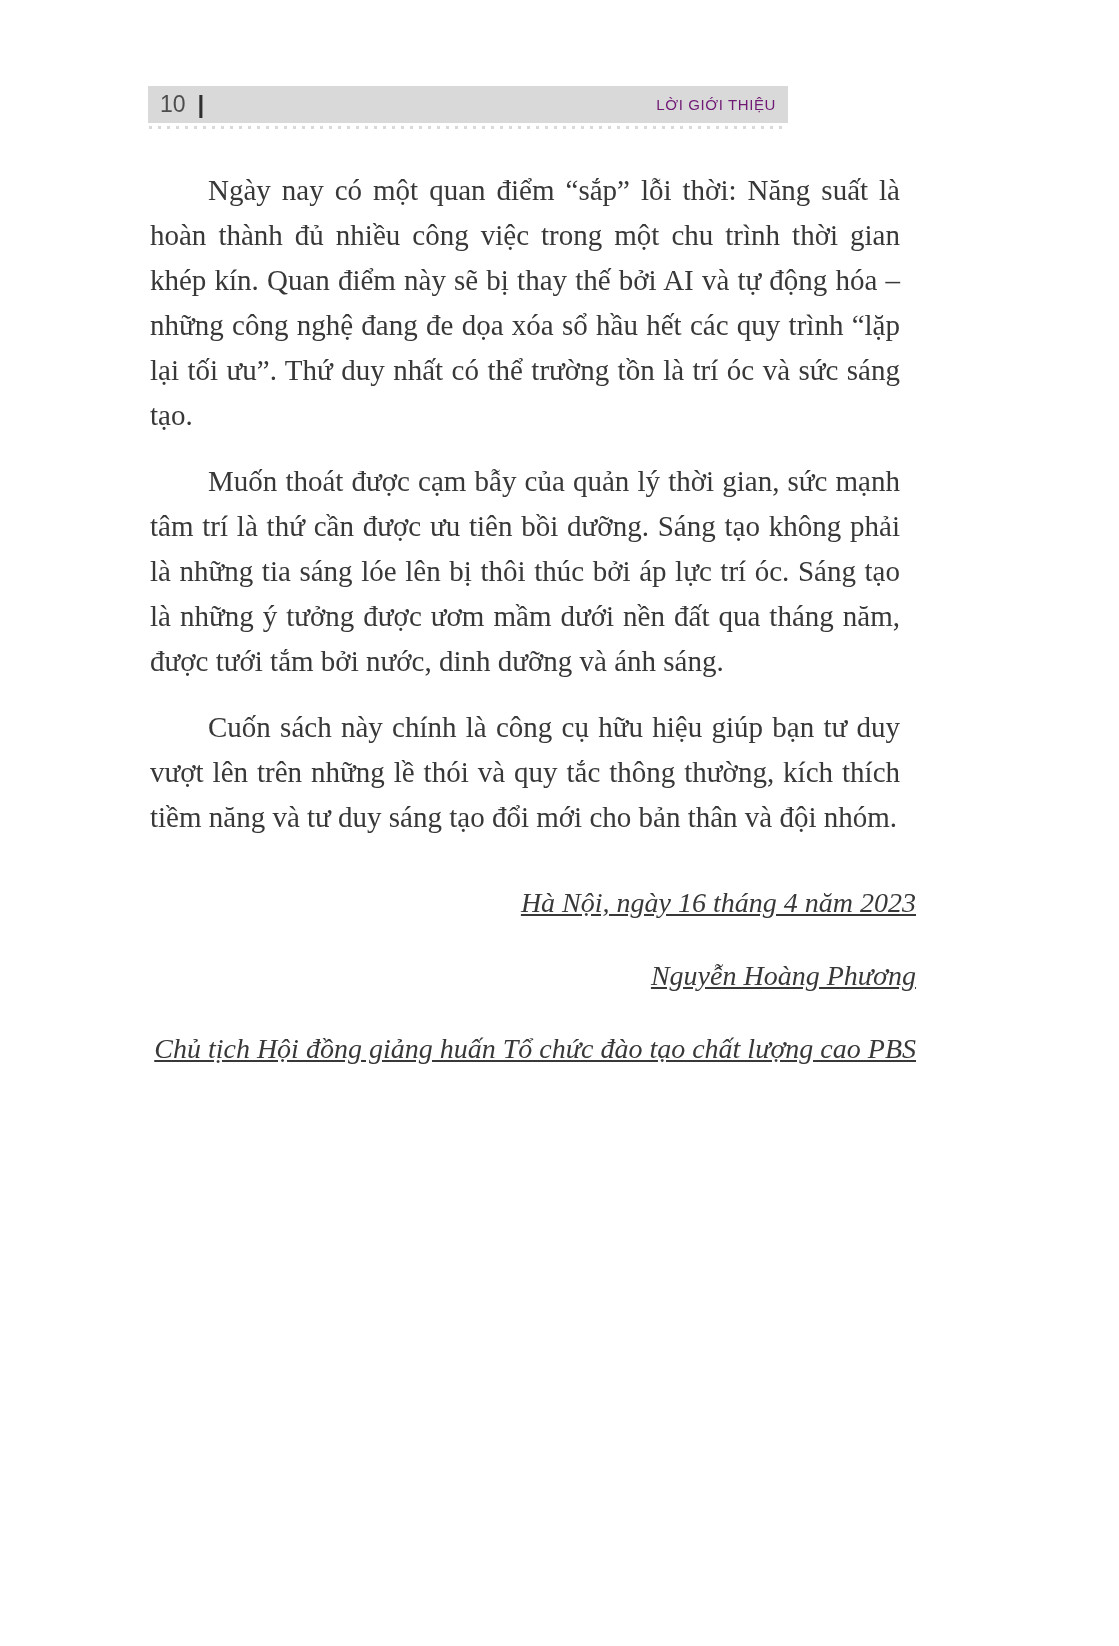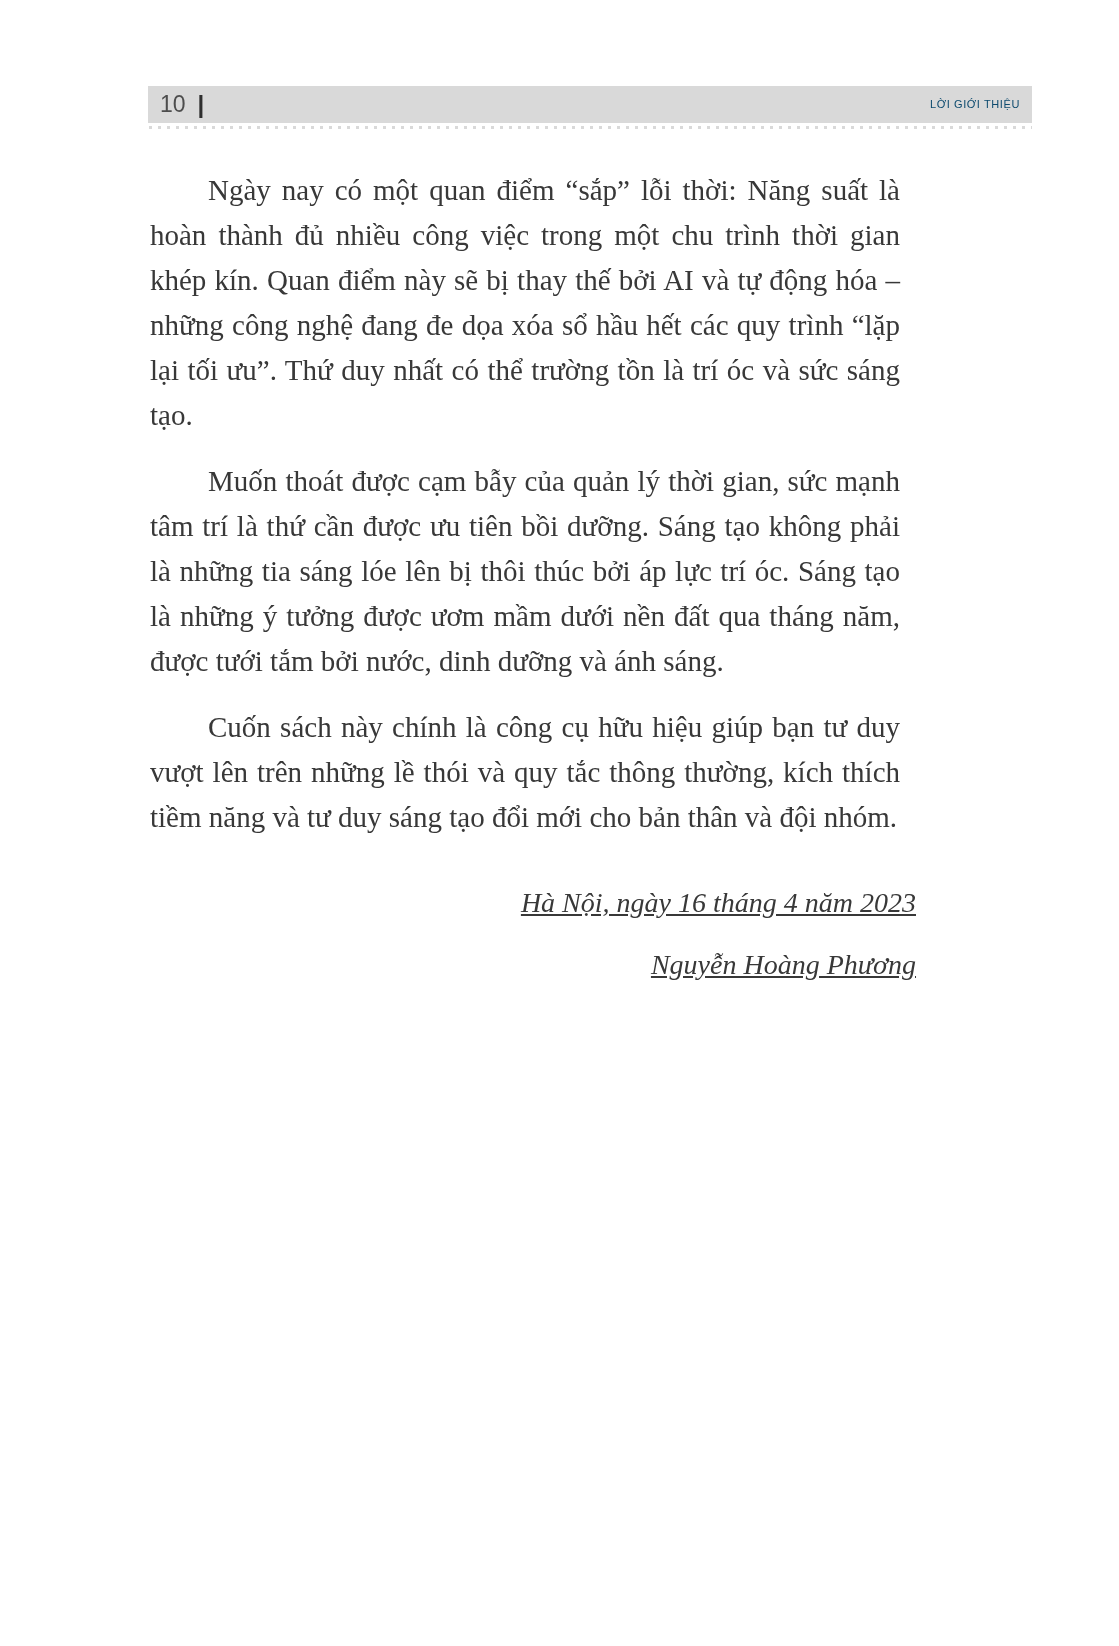--- a/index.html
+++ b/index.html
@@ -10,21 +10,21 @@
     background: #ffffff;
     overflow: hidden;
     font-family: "Liberation Serif", serif;
   }
 
   
   .header-bar {
     position: absolute;
     left: 148px;
     top: 86px;
-    width: 884px;
+    width: 640px;
     height: 37px;
     background: #d9d9d9;
     display: flex;
     align-items: center;
     justify-content: space-between;
     box-sizing: border-box;
     padding: 0 12px 0 12px;
     font-family: "Liberation Sans", sans-serif;
   }
   
@@ -36,22 +36,22 @@
     bottom: -7px;
     height: 5px;
     background-image: radial-gradient(circle at 2.5px 2.5px, #d9d9d9 1.7px, rgba(0,0,0,0) 1.9px);
     background-size: 9px 5px;
     background-repeat: repeat-x;
   }
   .page-num-wrap { display: flex; align-items: center; gap: 12px; }
   .page-number { font-size: 23px; color: #4d4d4d; line-height: 1; }
   .header-sep { font-size: 24px; color: #2f2f2f; font-weight: bold; line-height: 1; }
   .section-title {
-    font-size: 11px;
-    color: #0c4a6e;
+    font-size: 15px;
+    color: #701a75;
     letter-spacing: 0.6px;
     line-height: 1;
   }
 
   
   .content {
     position: absolute;
     left: 150px;
     top: 168px;
     width: 766px;
@@ -67,21 +67,21 @@
 
   
   .signature {
     margin-top: 40px;
     font-style: italic;
     text-align: right;
     font-size: 28px;
     color: #383838;
   }
   .sig-line { line-height: 46px; text-decoration: underline; }
-  .sig-gap { margin-top: 16px; }
+  .sig-gap { margin-top: 27px; }
 </style>
 </head>
 <body>
 
 <div class="page">
 
   <div class="header-bar">
     <div class="page-num-wrap">
       <span class="page-number">10</span>
       <span class="header-sep">|</span>
@@ -90,16 +90,17 @@
   </div>
 
   <div class="content">
     <p>Ngày nay có một quan điểm “sắp” lỗi thời: Năng suất là hoàn thành đủ nhiều công việc trong một chu trình thời gian khép kín. Quan điểm này sẽ bị thay thế bởi AI và tự động hóa – những công nghệ đang đe dọa xóa sổ hầu hết các quy trình “lặp lại tối ưu”. Thứ duy nhất có thể trường tồn là trí óc và sức sáng tạo.</p>
     <p>Muốn thoát được cạm bẫy của quản lý thời gian, sức mạnh tâm trí là thứ cần được ưu tiên bồi dưỡng. Sáng tạo không phải là những tia sáng lóe lên bị thôi thúc bởi áp lực trí óc. Sáng tạo là những ý tưởng được ươm mầm dưới nền đất qua tháng năm, được tưới tắm bởi nước, dinh dưỡng và ánh sáng.</p>
     <p>Cuốn sách này chính là công cụ hữu hiệu giúp bạn tư duy vượt lên trên những lề thói và quy tắc thông thường, kích thích tiềm năng và tư duy sáng tạo đổi mới cho bản thân và đội nhóm.</p>
 
     <div class="signature">
       <div class="sig-line">Hà Nội, ngày 16 tháng 4 năm 2023</div>
       <div class="sig-line sig-gap">Nguyễn Hoàng Phương</div>
+      <div class="sig-line sig-gap">Chủ tịch Hội đồng giảng huấn Tổ chức đào tạo chất lượng cao PBS</div>
     </div>
   </div>
 
 </div>
 
 </body></html>

